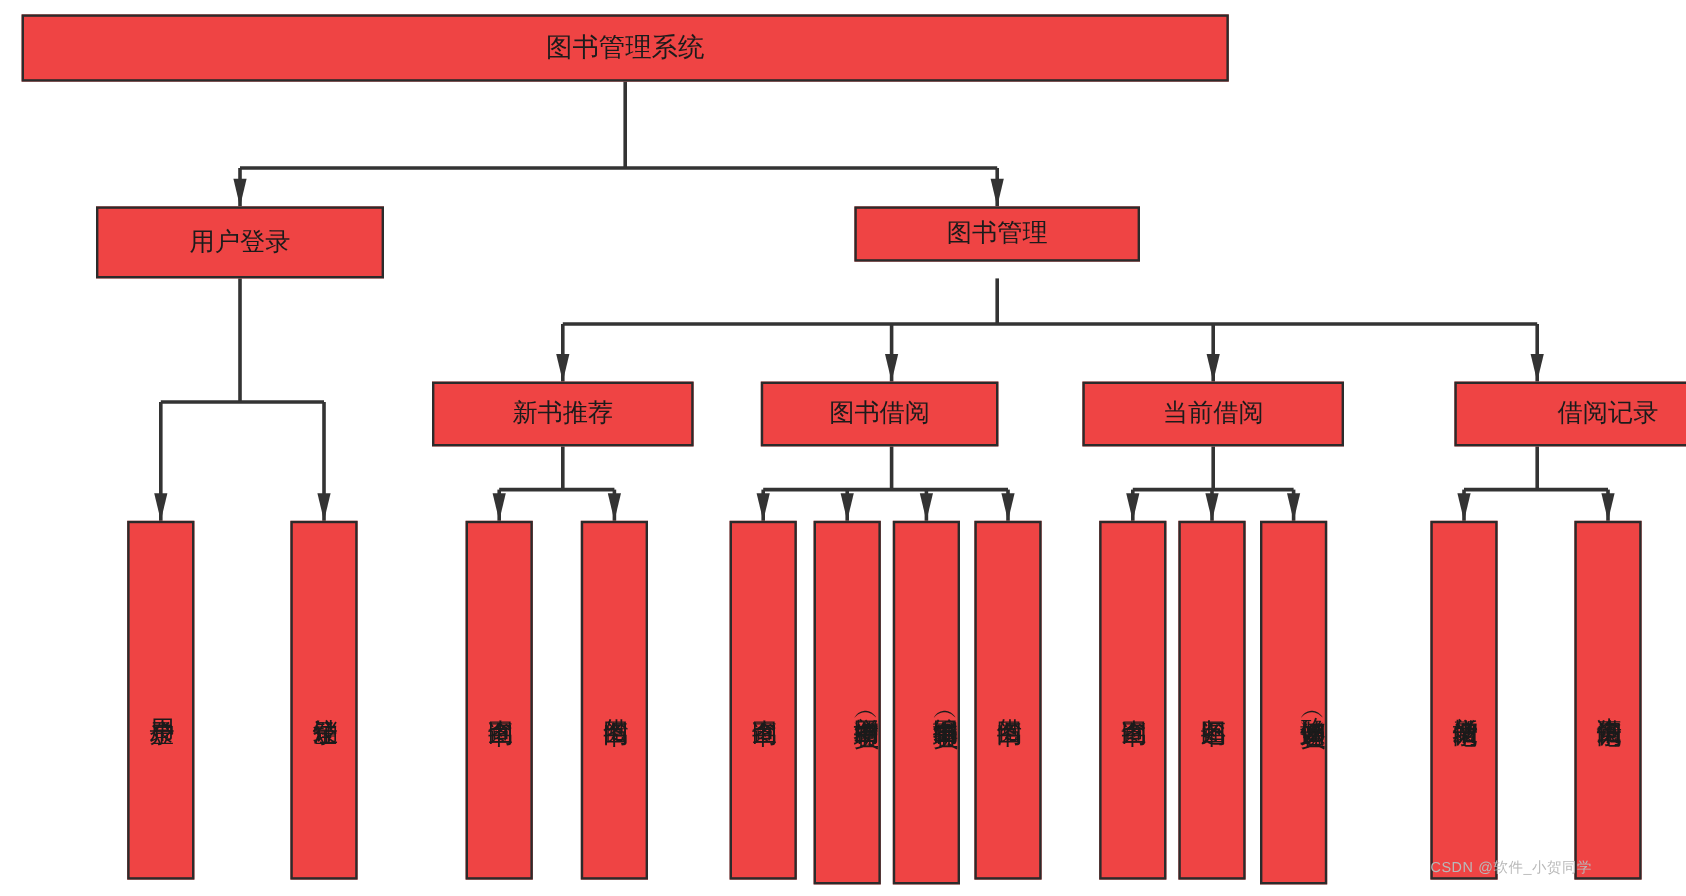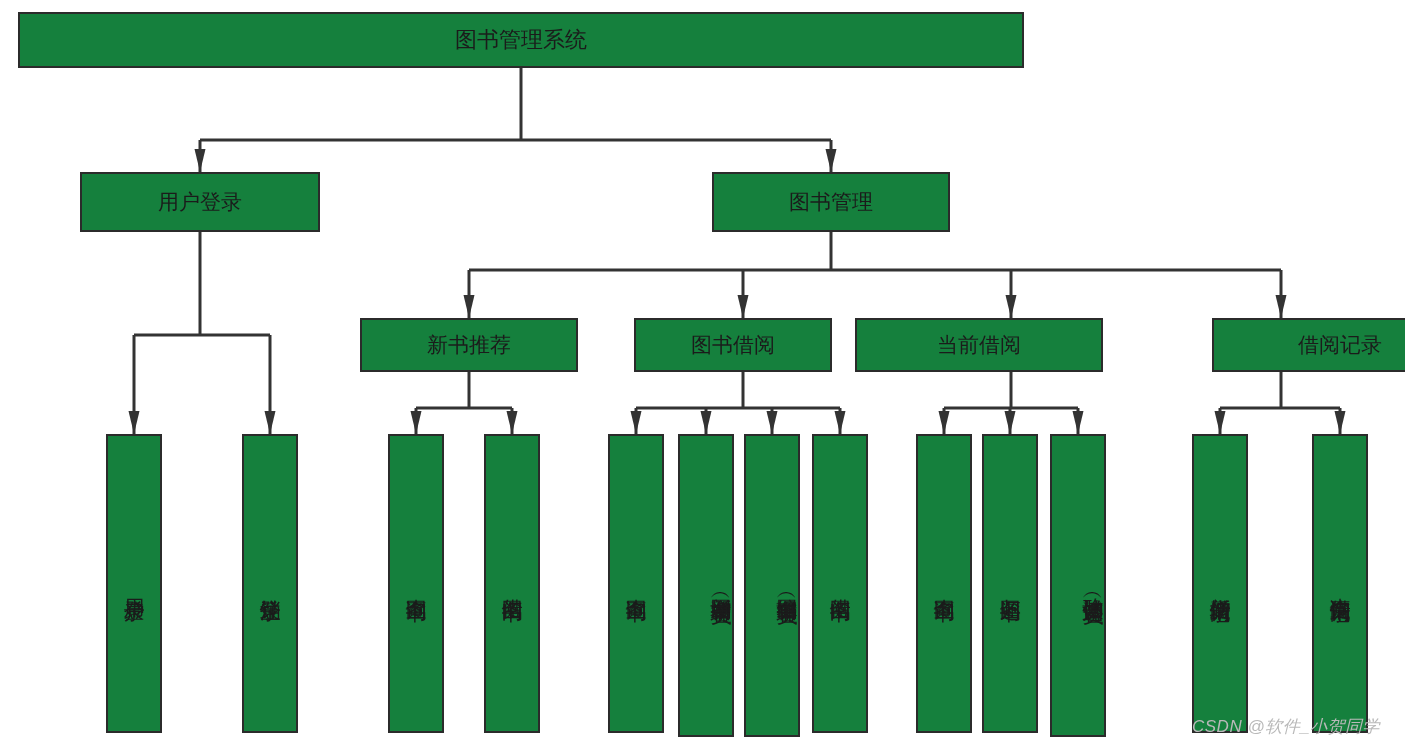--- a/index.html
+++ b/index.html
@@ -22,21 +22,21 @@
   svg#connectors {
     position: absolute;
     left: 0;
     top: 0;
     width: 1405px;
     height: 747px;
   }
   .node {
     position: absolute;
     box-sizing: border-box;
-    background: #15803d;
+    background: #ef4444;
     border: 2px solid #2b2b2b;
     display: flex;
     align-items: center;
     justify-content: center;
     color: #1b1b1b;
     line-height: 1.06;
   }
   .node.horizontal {
     font-size: 21px;
   }
@@ -53,26 +53,25 @@
   .node.vertical.top-aligned {
     align-items: flex-start;
     justify-content: center;
   }
   .node-label {
     display: block;
     white-space: pre-line;
   }
   .watermark {
     position: absolute;
-    font-size: 17px;
+    font-size: 12px;
     color: #b9b9b9;
     white-space: nowrap;
     letter-spacing: 0.5px;
     pointer-events: none;
-    font-style: italic;
   }
 </style>
 </head>
 <body>
 
 <div id="diagram-root">
   <svg id="connectors" viewBox="0 0 1405 747" preserveAspectRatio="none">
       <line x1="521" y1="68" x2="521" y2="140" stroke="#333333" stroke-width="3"></line>
       <line x1="200" y1="140" x2="831" y2="140" stroke="#333333" stroke-width="3"></line>
       <line x1="200" y1="140" x2="200" y2="172" stroke="#333333" stroke-width="3"></line>
@@ -126,30 +125,30 @@
       <line x1="1340" y1="408" x2="1340" y2="434" stroke="#333333" stroke-width="3"></line>
       <path d="M1334.5,411 L1345.5,411 L1340,434 Z" fill="#333333"></path>
     </svg>
   <div id="node-layer">
       <div class="node horizontal root" style="left: 18px; top: 12px; width: 1006px; height: 56px;">
         <span class="node-label">图书管理系统</span>
       </div>
       <div class="node horizontal" style="left: 80px; top: 172px; width: 240px; height: 60px;">
         <span class="node-label">用户登录</span>
       </div>
-      <div class="node horizontal" style="left: 712px; top: 172px; width: 238px; height: 60px;">
+      <div class="node horizontal" style="left: 712px; top: 172px; width: 238px; height: 46px;">
         <span class="node-label">图书管理</span>
       </div>
       <div class="node horizontal" style="left: 360px; top: 318px; width: 218px; height: 54px; text-align: right;">
         <span class="node-label">新书推荐</span>
       </div>
       <div class="node horizontal" style="left: 634px; top: 318px; width: 198px; height: 54px;">
         <span class="node-label">图书借阅</span>
       </div>
-      <div class="node horizontal" style="left: 855px; top: 318px; width: 248px; height: 54px;">
+      <div class="node horizontal" style="left: 902px; top: 318px; width: 218px; height: 54px;">
         <span class="node-label">当前借阅</span>
       </div>
       <div class="node horizontal" style="left: 1212px; top: 318px; width: 256px; height: 54px; align-items: center;">
         <span class="node-label">借阅记录</span>
       </div>
       <div class="node vertical" style="left: 106px; top: 434px; width: 56px; height: 299px;">
         <span class="node-label">用户登录</span>
       </div>
       <div class="node vertical" style="left: 242px; top: 434px; width: 56px; height: 299px;">
         <span class="node-label">注销登录</span>

